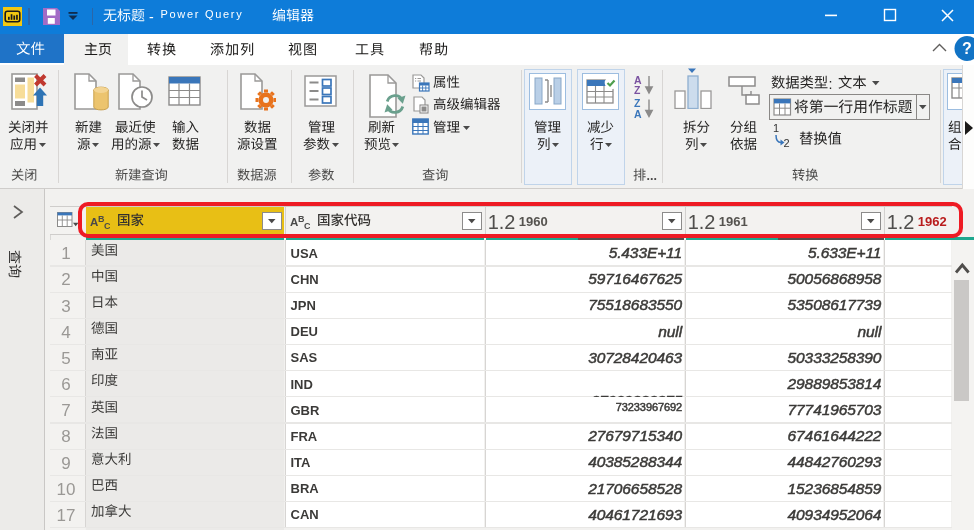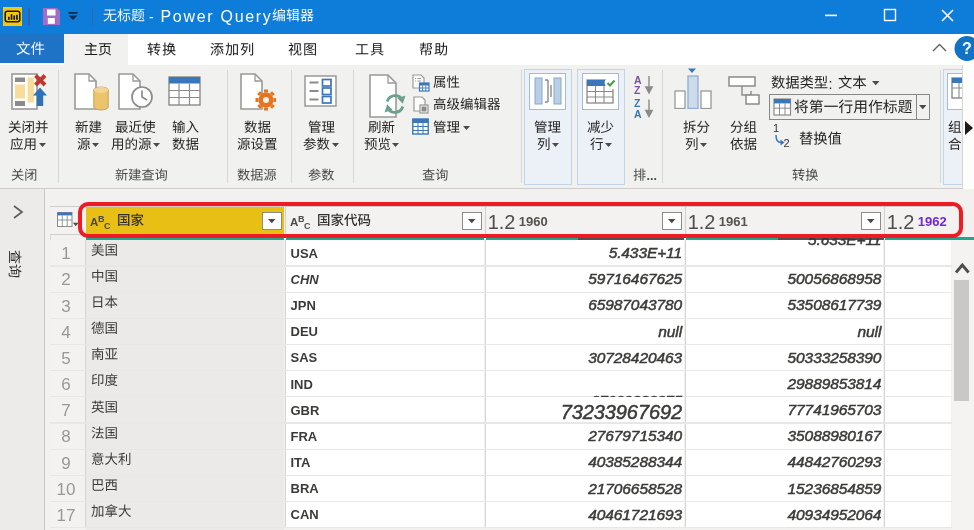--- a/index.html
+++ b/index.html
@@ -25,21 +25,21 @@
 </svg>
     <div style="position:absolute;left:91.5px;top:8px;width:1.5px;height:17px;background:#2a66a8;"></div>
     <svg width="43" height="18" viewBox="0 0 43 18" style="position:absolute;left:102.5px;top:8.2px;">
       <g fill="#ffffff" transform="translate(0,12.32) scale(0.014000,-0.014000)">
         <use href="#r65e0" x="0.0"></use>
         <use href="#r6807" x="1000.0"></use>
         <use href="#r9898" x="2000.0"></use>
       </g>
     </svg>
     <div style="position:absolute;left:149px;top:9.5px;font-size:14.2px;color:#ffffff;font-weight:normal;white-space:pre;line-height:1;">-</div>
-    <div style="position:absolute;left:160.5px;top:9.3px;font-size:16px;color:#ffffff;font-weight:normal;white-space:pre;line-height:1;letter-spacing:1.7px;">Power Query</div>
+    <div style="position:absolute;left:160.5px;top:9.3px;font-size:11px;color:#ffffff;font-weight:normal;white-space:pre;line-height:1;letter-spacing:1.7px;">Power Query</div>
     <svg width="43" height="18" viewBox="0 0 43 18" style="position:absolute;left:271.5px;top:8.2px;">
       <g fill="#ffffff" transform="translate(0,12.32) scale(0.014000,-0.014000)">
         <use href="#r7f16" x="0.0"></use>
         <use href="#r8f91" x="1000.0"></use>
         <use href="#r5668" x="2000.0"></use>
       </g>
     </svg>
     <svg width="150" height="34" style="position:absolute;left:824px;top:0px">
 <rect x="1" y="14.6" width="12" height="1.6" fill="#fff"></rect>
 <rect x="60.5" y="9.5" width="11" height="11" fill="none" stroke="#fff" stroke-width="1.4"></rect>
@@ -581,21 +581,21 @@
     </svg>
     <div style="position:absolute;left:462.2px;top:211.5px;width:19.6px;height:18.8px;background:#fff;border:1px solid #8c8b8a;"></div>
     <svg width="9" height="6" style="position:absolute;left:468.25px;top:219.20000000000002px">
       <path d="M0 0 L7.5 0 L3.75 4.2 Z" fill="#4a4948"></path>
     </svg>
     <div style="position:absolute;left:487.7px;top:211.5px;font-size:20px;color:#4f4e4c;font-weight:normal;white-space:pre;line-height:1;">1.2</div>
     <div style="position:absolute;left:518.7px;top:215.2px;font-size:13px;color:#55534f;font-weight:bold;white-space:pre;line-height:1;">1960</div>
     <div style="position:absolute;left:687.7px;top:211.5px;font-size:20px;color:#4f4e4c;font-weight:normal;white-space:pre;line-height:1;">1.2</div>
     <div style="position:absolute;left:718.7px;top:215.2px;font-size:13px;color:#55534f;font-weight:bold;white-space:pre;line-height:1;">1961</div>
     <div style="position:absolute;left:886.7px;top:211.5px;font-size:20px;color:#4f4e4c;font-weight:normal;white-space:pre;line-height:1;">1.2</div>
-    <div style="position:absolute;left:917.7px;top:215.2px;font-size:13px;color:#6d28d9;font-weight:bold;white-space:pre;line-height:1;">1962</div>
+    <div style="position:absolute;left:917.7px;top:215.2px;font-size:13px;color:#b91c1c;font-weight:bold;white-space:pre;line-height:1;">1962</div>
     <div style="position:absolute;left:662.2px;top:211.5px;width:19.6px;height:18.8px;background:#fff;border:1px solid #8c8b8a;"></div>
     <svg width="9" height="6" style="position:absolute;left:668.25px;top:219.20000000000002px">
       <path d="M0 0 L7.5 0 L3.75 4.2 Z" fill="#4a4948"></path>
     </svg>
     <div style="position:absolute;left:861.2px;top:211.5px;width:19.6px;height:18.8px;background:#fff;border:1px solid #8c8b8a;"></div>
     <svg width="9" height="6" style="position:absolute;left:867.25px;top:219.20000000000002px">
       <path d="M0 0 L7.5 0 L3.75 4.2 Z" fill="#4a4948"></path>
     </svg>
     <div style="position:absolute;left:85.7px;top:237.4px;width:198.8px;height:2.8px;background:#1ea78e;"></div>
     <div style="position:absolute;left:285.7px;top:237.4px;width:198.8px;height:2.8px;background:#1ea78e;"></div>
@@ -618,41 +618,41 @@
     <div style="position:absolute;left:49.5px;top:265.46999999999997px;width:902.0px;height:1.1px;background:#e8e7e5;"></div>
     <div style="position:absolute;left:49.5px;top:245.3px;width:33px;text-align:center;font-size:17px;color:#9a9895;line-height:1">1</div>
     <svg width="28" height="17" viewBox="0 0 28 17" style="position:absolute;left:90.5px;top:242.6px;">
       <g fill="#3b3a38" transform="translate(0,11.88) scale(0.013500,-0.013500)">
         <use href="#r7f8e" x="0.0"></use>
         <use href="#r56fd" x="1000.0"></use>
       </g>
     </svg>
     <div style="position:absolute;left:290.5px;top:246.70000000000002px;font-size:13px;color:#3b3a38;font-weight:bold;white-space:pre;line-height:1;">USA</div>
     <div style="position:absolute;right:292.0px;top:245.0px;font-size:15.5px;color:#3b3a38;font-style:italic;letter-spacing:-0.1px;-webkit-text-stroke:0.5px #3b3a38;line-height:1;white-space:pre">5.433E+11</div>
-    <div style="position:absolute;right:92.7px;top:232px;font-size:15.5px;color:#3b3a38;font-style:italic;letter-spacing:-0.1px;-webkit-text-stroke:0.5px #3b3a38;line-height:1;white-space:pre">5.633E+11</div>
+    <div style="position:absolute;right:92.7px;top:245.0px;font-size:15.5px;color:#3b3a38;font-style:italic;letter-spacing:-0.1px;-webkit-text-stroke:0.5px #3b3a38;line-height:1;white-space:pre">5.633E+11</div>
     <div style="position:absolute;left:49.5px;top:266.57px;width:35.0px;height:25.070000000000014px;background:#f3f2f0;"></div>
     <div style="position:absolute;left:84.5px;top:266.57px;width:1.2px;height:25.070000000000014px;background:#d7d5d3;"></div>
     <div style="position:absolute;left:85.7px;top:266.57px;width:198.8px;height:25.070000000000014px;background:#ebeae8;"></div>
     <div style="position:absolute;left:284.5px;top:266.57px;width:1.2px;height:25.070000000000014px;background:#d7d5d3;"></div>
     <div style="position:absolute;left:285.7px;top:266.57px;width:198.8px;height:25.070000000000014px;background:#fff;"></div>
     <div style="position:absolute;left:484.5px;top:266.57px;width:1.2px;height:25.070000000000014px;background:#d7d5d3;"></div>
     <div style="position:absolute;left:485.7px;top:266.57px;width:198.8px;height:25.070000000000014px;background:#fff;"></div>
     <div style="position:absolute;left:684.5px;top:266.57px;width:1.2px;height:25.070000000000014px;background:#d7d5d3;"></div>
     <div style="position:absolute;left:685.7px;top:266.57px;width:197.79999999999995px;height:25.070000000000014px;background:#fff;"></div>
     <div style="position:absolute;left:883.5px;top:266.57px;width:1.2px;height:25.070000000000014px;background:#d7d5d3;"></div>
     <div style="position:absolute;left:884.7px;top:266.57px;width:66.79999999999995px;height:25.070000000000014px;background:#fff;"></div>
     <div style="position:absolute;left:49.5px;top:291.64px;width:902.0px;height:1.1px;background:#e8e7e5;"></div>
     <div style="position:absolute;left:49.5px;top:271.46999999999997px;width:33px;text-align:center;font-size:17px;color:#9a9895;line-height:1">2</div>
     <svg width="28" height="17" viewBox="0 0 28 17" style="position:absolute;left:90.5px;top:268.77px;">
       <g fill="#3b3a38" transform="translate(0,11.88) scale(0.013500,-0.013500)">
         <use href="#r4e2d" x="0.0"></use>
         <use href="#r56fd" x="1000.0"></use>
       </g>
     </svg>
-    <div style="position:absolute;left:290.5px;top:272.87px;font-size:13px;color:#3b3a38;font-weight:bold;white-space:pre;line-height:1;font-style:italic;">CHN</div>
+    <div style="position:absolute;left:290.5px;top:272.87px;font-size:13px;color:#3b3a38;font-weight:bold;white-space:pre;line-height:1;">CHN</div>
     <div style="position:absolute;right:292.0px;top:271.17px;font-size:15.5px;color:#3b3a38;font-style:italic;letter-spacing:-0.1px;-webkit-text-stroke:0.5px #3b3a38;line-height:1;white-space:pre">59716467625</div>
     <div style="position:absolute;right:92.7px;top:271.17px;font-size:15.5px;color:#3b3a38;font-style:italic;letter-spacing:-0.1px;-webkit-text-stroke:0.5px #3b3a38;line-height:1;white-space:pre">50056868958</div>
     <div style="position:absolute;left:49.5px;top:292.74px;width:35.0px;height:25.070000000000014px;background:#f3f2f0;"></div>
     <div style="position:absolute;left:84.5px;top:292.74px;width:1.2px;height:25.070000000000014px;background:#d7d5d3;"></div>
     <div style="position:absolute;left:85.7px;top:292.74px;width:198.8px;height:25.070000000000014px;background:#ebeae8;"></div>
     <div style="position:absolute;left:284.5px;top:292.74px;width:1.2px;height:25.070000000000014px;background:#d7d5d3;"></div>
     <div style="position:absolute;left:285.7px;top:292.74px;width:198.8px;height:25.070000000000014px;background:#fff;"></div>
     <div style="position:absolute;left:484.5px;top:292.74px;width:1.2px;height:25.070000000000014px;background:#d7d5d3;"></div>
     <div style="position:absolute;left:485.7px;top:292.74px;width:198.8px;height:25.070000000000014px;background:#fff;"></div>
     <div style="position:absolute;left:684.5px;top:292.74px;width:1.2px;height:25.070000000000014px;background:#d7d5d3;"></div>
@@ -661,21 +661,21 @@
     <div style="position:absolute;left:884.7px;top:292.74px;width:66.79999999999995px;height:25.070000000000014px;background:#fff;"></div>
     <div style="position:absolute;left:49.5px;top:317.81px;width:902.0px;height:1.1px;background:#e8e7e5;"></div>
     <div style="position:absolute;left:49.5px;top:297.64px;width:33px;text-align:center;font-size:17px;color:#9a9895;line-height:1">3</div>
     <svg width="28" height="17" viewBox="0 0 28 17" style="position:absolute;left:90.5px;top:294.94px;">
       <g fill="#3b3a38" transform="translate(0,11.88) scale(0.013500,-0.013500)">
         <use href="#r65e5" x="0.0"></use>
         <use href="#r672c" x="1000.0"></use>
       </g>
     </svg>
     <div style="position:absolute;left:290.5px;top:299.04px;font-size:13px;color:#3b3a38;font-weight:bold;white-space:pre;line-height:1;">JPN</div>
-    <div style="position:absolute;right:292.0px;top:297.34000000000003px;font-size:15.5px;color:#3b3a38;font-style:italic;letter-spacing:-0.1px;-webkit-text-stroke:0.5px #3b3a38;line-height:1;white-space:pre">65987043780</div>
+    <div style="position:absolute;right:292.0px;top:297.34000000000003px;font-size:15.5px;color:#3b3a38;font-style:italic;letter-spacing:-0.1px;-webkit-text-stroke:0.5px #3b3a38;line-height:1;white-space:pre">75518683550</div>
     <div style="position:absolute;right:92.7px;top:297.34000000000003px;font-size:15.5px;color:#3b3a38;font-style:italic;letter-spacing:-0.1px;-webkit-text-stroke:0.5px #3b3a38;line-height:1;white-space:pre">53508617739</div>
     <div style="position:absolute;left:49.5px;top:318.91px;width:35.0px;height:25.070000000000014px;background:#f3f2f0;"></div>
     <div style="position:absolute;left:84.5px;top:318.91px;width:1.2px;height:25.070000000000014px;background:#d7d5d3;"></div>
     <div style="position:absolute;left:85.7px;top:318.91px;width:198.8px;height:25.070000000000014px;background:#ebeae8;"></div>
     <div style="position:absolute;left:284.5px;top:318.91px;width:1.2px;height:25.070000000000014px;background:#d7d5d3;"></div>
     <div style="position:absolute;left:285.7px;top:318.91px;width:198.8px;height:25.070000000000014px;background:#fff;"></div>
     <div style="position:absolute;left:484.5px;top:318.91px;width:1.2px;height:25.070000000000014px;background:#d7d5d3;"></div>
     <div style="position:absolute;left:485.7px;top:318.91px;width:198.8px;height:25.070000000000014px;background:#fff;"></div>
     <div style="position:absolute;left:684.5px;top:318.91px;width:1.2px;height:25.070000000000014px;background:#d7d5d3;"></div>
     <div style="position:absolute;left:685.7px;top:318.91px;width:197.79999999999995px;height:25.070000000000014px;background:#fff;"></div>
@@ -749,21 +749,21 @@
     <div style="position:absolute;left:884.7px;top:397.42px;width:66.79999999999995px;height:25.070000000000014px;background:#fff;"></div>
     <div style="position:absolute;left:49.5px;top:422.49px;width:902.0px;height:1.1px;background:#e8e7e5;"></div>
     <div style="position:absolute;left:49.5px;top:402.32px;width:33px;text-align:center;font-size:17px;color:#9a9895;line-height:1">7</div>
     <svg width="28" height="17" viewBox="0 0 28 17" style="position:absolute;left:90.5px;top:399.62px;">
       <g fill="#3b3a38" transform="translate(0,11.88) scale(0.013500,-0.013500)">
         <use href="#r82f1" x="0.0"></use>
         <use href="#r56fd" x="1000.0"></use>
       </g>
     </svg>
     <div style="position:absolute;left:290.5px;top:403.72px;font-size:13px;color:#3b3a38;font-weight:bold;white-space:pre;line-height:1;">GBR</div>
-    <div style="position:absolute;right:292.0px;top:402.02000000000004px;font-size:20px;color:#3b3a38;font-style:italic;letter-spacing:-0.1px;-webkit-text-stroke:0.5px #3b3a38;line-height:1;white-space:pre">73233967692</div>
+    <div style="position:absolute;right:292.0px;top:402.02000000000004px;font-size:11px;color:#3b3a38;letter-spacing:-0.1px;-webkit-text-stroke:0.5px #3b3a38;line-height:1;white-space:pre">73233967692</div>
     <div style="position:absolute;right:92.7px;top:402.02000000000004px;font-size:15.5px;color:#3b3a38;font-style:italic;letter-spacing:-0.1px;-webkit-text-stroke:0.5px #3b3a38;line-height:1;white-space:pre">77741965703</div>
     <div style="position:absolute;left:49.5px;top:423.59000000000003px;width:35.0px;height:25.070000000000014px;background:#f3f2f0;"></div>
     <div style="position:absolute;left:84.5px;top:423.59000000000003px;width:1.2px;height:25.070000000000014px;background:#d7d5d3;"></div>
     <div style="position:absolute;left:85.7px;top:423.59000000000003px;width:198.8px;height:25.070000000000014px;background:#ebeae8;"></div>
     <div style="position:absolute;left:284.5px;top:423.59000000000003px;width:1.2px;height:25.070000000000014px;background:#d7d5d3;"></div>
     <div style="position:absolute;left:285.7px;top:423.59000000000003px;width:198.8px;height:25.070000000000014px;background:#fff;"></div>
     <div style="position:absolute;left:484.5px;top:423.59000000000003px;width:1.2px;height:25.070000000000014px;background:#d7d5d3;"></div>
     <div style="position:absolute;left:485.7px;top:423.59000000000003px;width:198.8px;height:25.070000000000014px;background:#fff;"></div>
     <div style="position:absolute;left:684.5px;top:423.59000000000003px;width:1.2px;height:25.070000000000014px;background:#d7d5d3;"></div>
     <div style="position:absolute;left:685.7px;top:423.59000000000003px;width:197.79999999999995px;height:25.070000000000014px;background:#fff;"></div>
@@ -772,21 +772,21 @@
     <div style="position:absolute;left:49.5px;top:448.66px;width:902.0px;height:1.1px;background:#e8e7e5;"></div>
     <div style="position:absolute;left:49.5px;top:428.49px;width:33px;text-align:center;font-size:17px;color:#9a9895;line-height:1">8</div>
     <svg width="28" height="17" viewBox="0 0 28 17" style="position:absolute;left:90.5px;top:425.79px;">
       <g fill="#3b3a38" transform="translate(0,11.88) scale(0.013500,-0.013500)">
         <use href="#r6cd5" x="0.0"></use>
         <use href="#r56fd" x="1000.0"></use>
       </g>
     </svg>
     <div style="position:absolute;left:290.5px;top:429.89000000000004px;font-size:13px;color:#3b3a38;font-weight:bold;white-space:pre;line-height:1;">FRA</div>
     <div style="position:absolute;right:292.0px;top:428.19000000000005px;font-size:15.5px;color:#3b3a38;font-style:italic;letter-spacing:-0.1px;-webkit-text-stroke:0.5px #3b3a38;line-height:1;white-space:pre">27679715340</div>
-    <div style="position:absolute;right:92.7px;top:428.19000000000005px;font-size:15.5px;color:#3b3a38;font-style:italic;letter-spacing:-0.1px;-webkit-text-stroke:0.5px #3b3a38;line-height:1;white-space:pre">35088980167</div>
+    <div style="position:absolute;right:92.7px;top:428.19000000000005px;font-size:15.5px;color:#3b3a38;font-style:italic;letter-spacing:-0.1px;-webkit-text-stroke:0.5px #3b3a38;line-height:1;white-space:pre">67461644222</div>
     <div style="position:absolute;left:49.5px;top:449.76px;width:35.0px;height:25.070000000000014px;background:#f3f2f0;"></div>
     <div style="position:absolute;left:84.5px;top:449.76px;width:1.2px;height:25.070000000000014px;background:#d7d5d3;"></div>
     <div style="position:absolute;left:85.7px;top:449.76px;width:198.8px;height:25.070000000000014px;background:#ebeae8;"></div>
     <div style="position:absolute;left:284.5px;top:449.76px;width:1.2px;height:25.070000000000014px;background:#d7d5d3;"></div>
     <div style="position:absolute;left:285.7px;top:449.76px;width:198.8px;height:25.070000000000014px;background:#fff;"></div>
     <div style="position:absolute;left:484.5px;top:449.76px;width:1.2px;height:25.070000000000014px;background:#d7d5d3;"></div>
     <div style="position:absolute;left:485.7px;top:449.76px;width:198.8px;height:25.070000000000014px;background:#fff;"></div>
     <div style="position:absolute;left:684.5px;top:449.76px;width:1.2px;height:25.070000000000014px;background:#d7d5d3;"></div>
     <div style="position:absolute;left:685.7px;top:449.76px;width:197.79999999999995px;height:25.070000000000014px;background:#fff;"></div>
     <div style="position:absolute;left:883.5px;top:449.76px;width:1.2px;height:25.070000000000014px;background:#d7d5d3;"></div>

